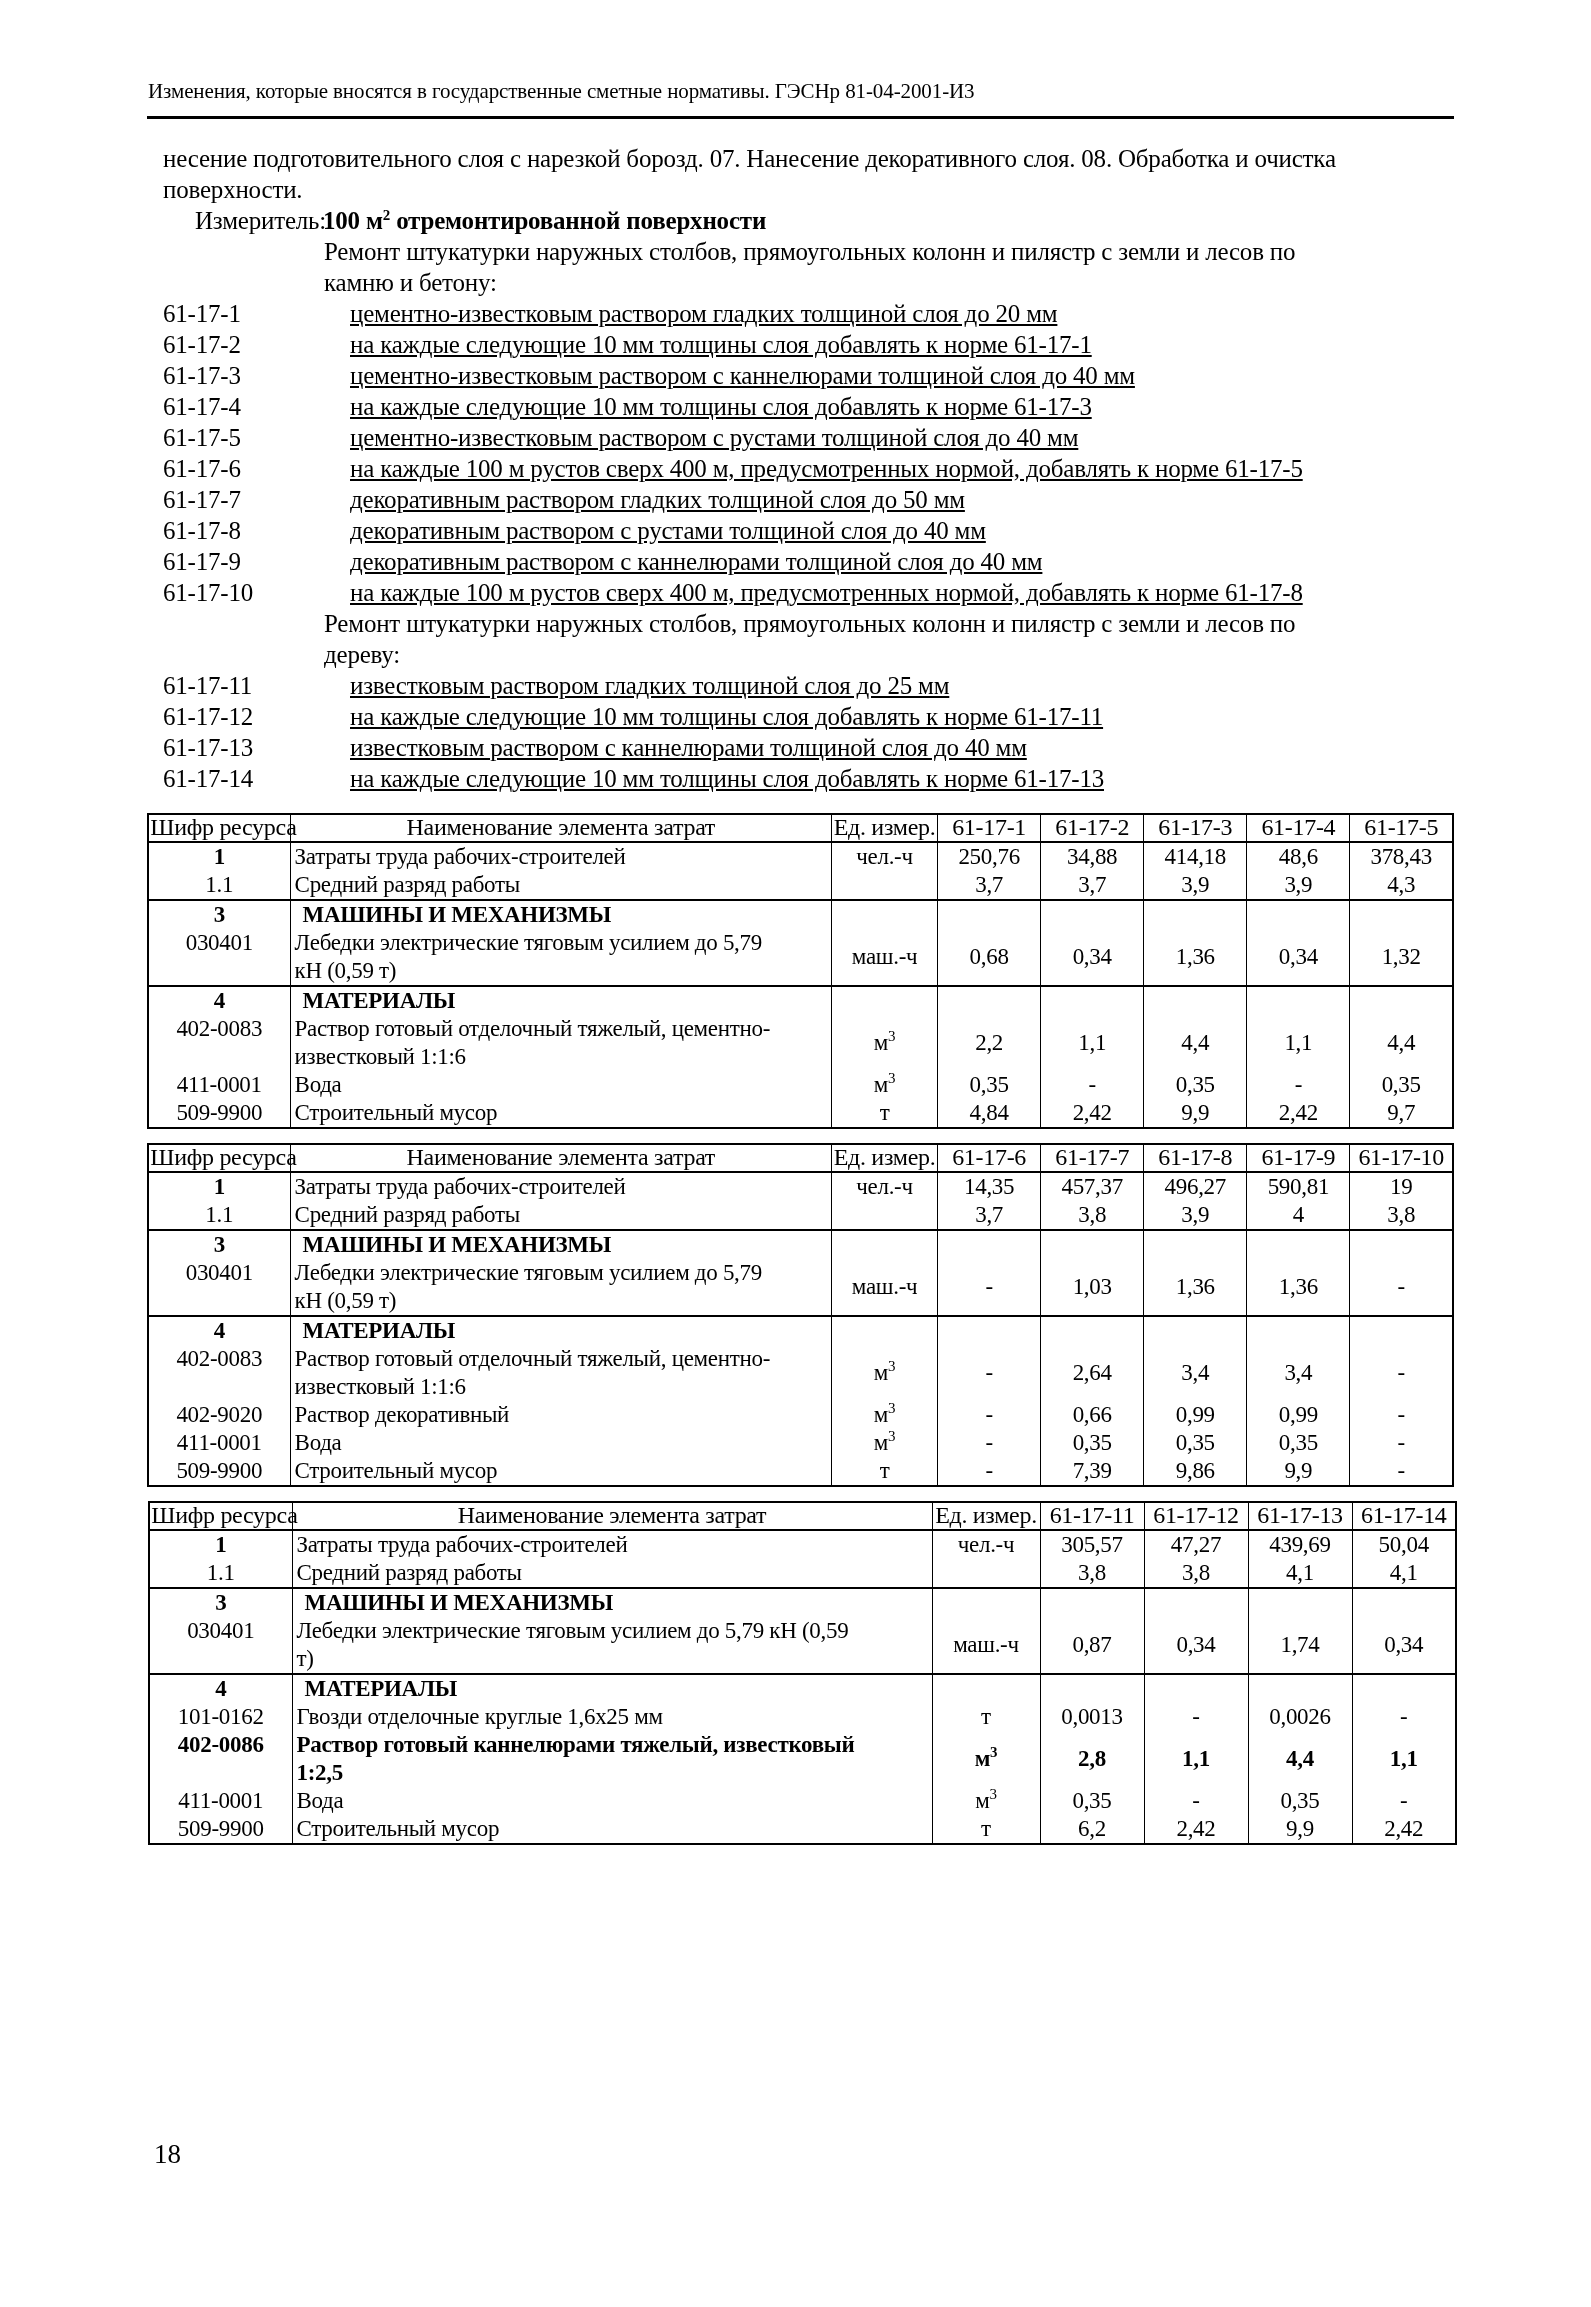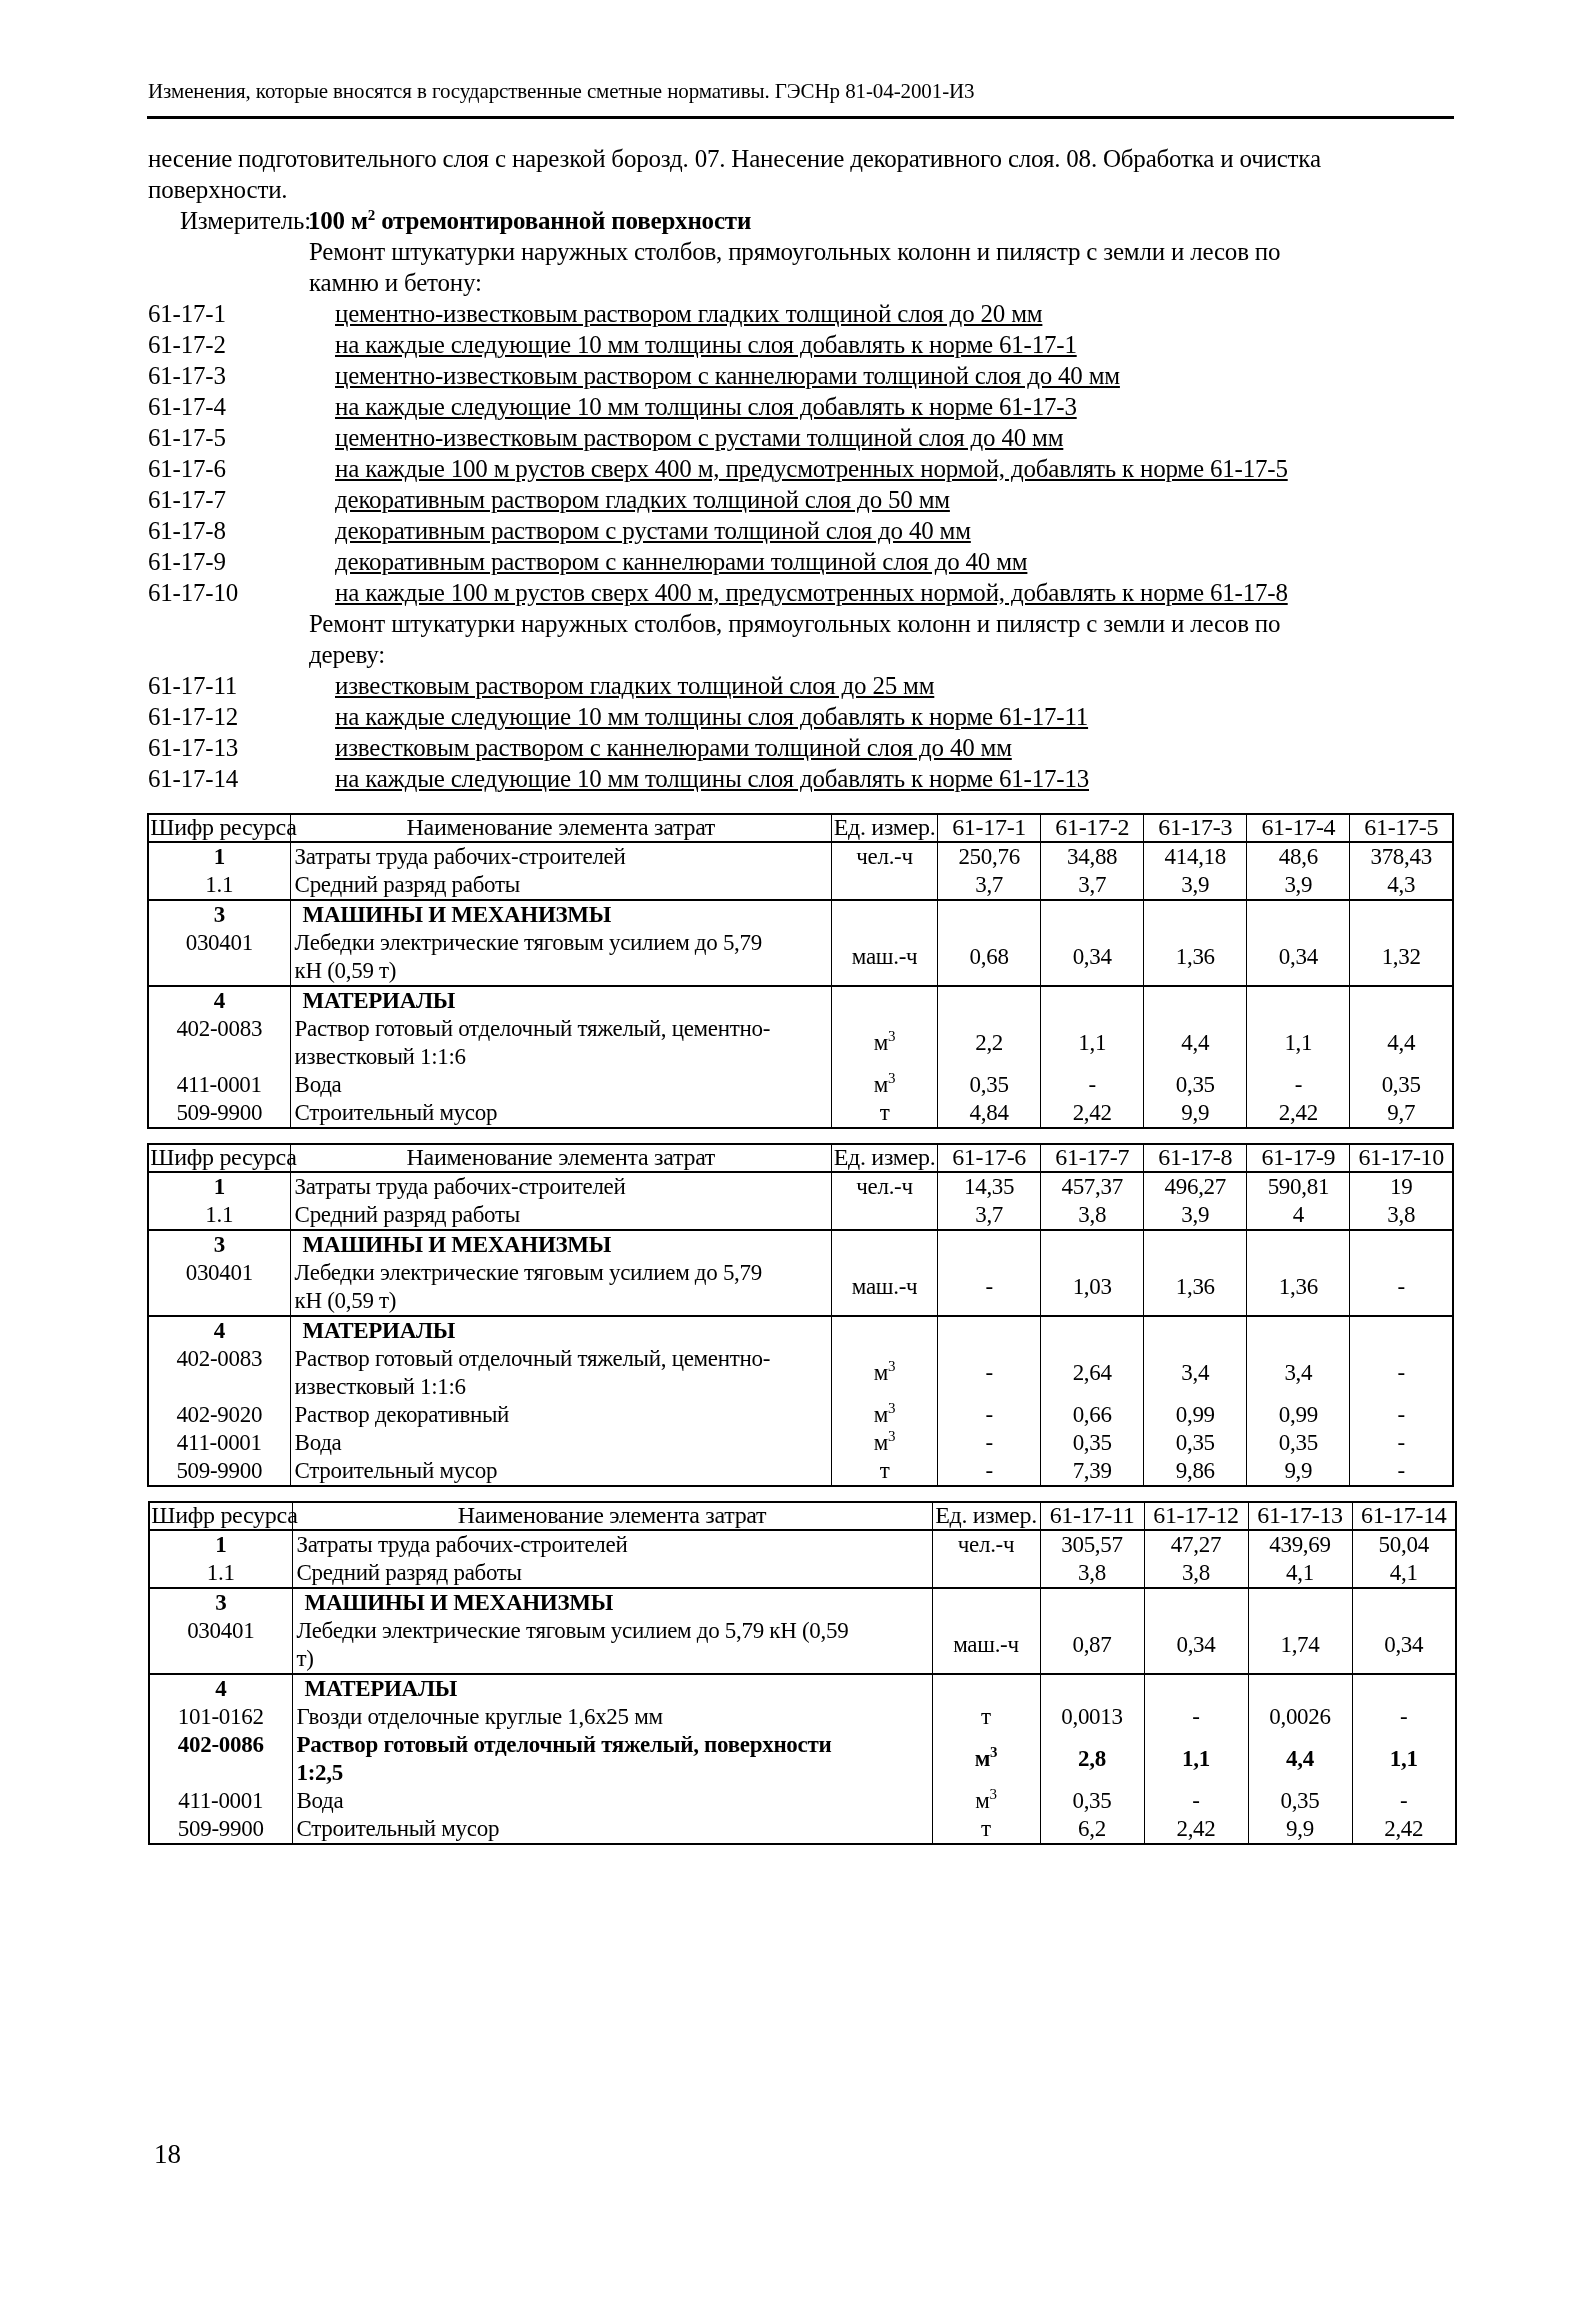--- a/index.html
+++ b/index.html
@@ -2,21 +2,21 @@
 <html style="font-size:10.8px"><head>
 <meta charset="utf-8">
 <style>
   html, body { margin: 0; padding: 0; background: #ffffff; }
   body { width: 1591px; height: 2307px; position: relative; overflow: hidden;
          font-family: "Liberation Serif", serif; color: #000; }
   .abs { position: absolute; }
   .txt { font-size: 25px; line-height: 31px; white-space: nowrap; letter-spacing: -0.2px; }
   #hdr { left: 148px; top: 79px; font-size: 21px; letter-spacing: -0.1px; }
   #hdr-rule { left: 147px; top: 116px; width: 1307px; height: 2.7px; background: #000; }
-  #body { left: 148px; top: 143px; width: 1310px; }
+  #body { left: 163px; top: 143px; width: 1310px; }
   .line { position: relative; height: 31px; }
   .code { position: absolute; left: 0; }
   .itm { position: absolute; left: 187px; text-decoration: underline; }
   .sec { position: absolute; left: 161px; }
   .meas-lbl { position: absolute; left: 32px; }
   .meas-val { position: absolute; left: 160px; font-weight: bold; }
   sup { font-size: 15px; vertical-align: 9.4px; line-height: 0; }
 
   table.norm { position: absolute; border-collapse: collapse; table-layout: fixed;
                font-size: 23px; line-height: 28px; letter-spacing: -0.3px; }
@@ -492,21 +492,21 @@
           </td>
           <td class="c mid"><span>т</span></td>
           <td class="c mid">0,0013</td>
           <td class="c mid">-</td>
           <td class="c mid">0,0026</td>
           <td class="c mid">-</td>
         </tr>
         <tr>
           <td class="c b">402-0086</td>
           <td class="l b">
-            <div>Раствор готовый отделочный тяжелый, поверхности</div>
+            <div>Раствор готовый каннелюрами тяжелый, известковый</div>
             <div>1:2,5</div>
           </td>
           <td class="c mid b"><span>м</span><sup>3</sup></td>
           <td class="c mid b">2,8</td>
           <td class="c mid b">1,1</td>
           <td class="c mid b">4,4</td>
           <td class="c mid b">1,1</td>
         </tr>
         <tr>
           <td class="c">411-0001</td>

